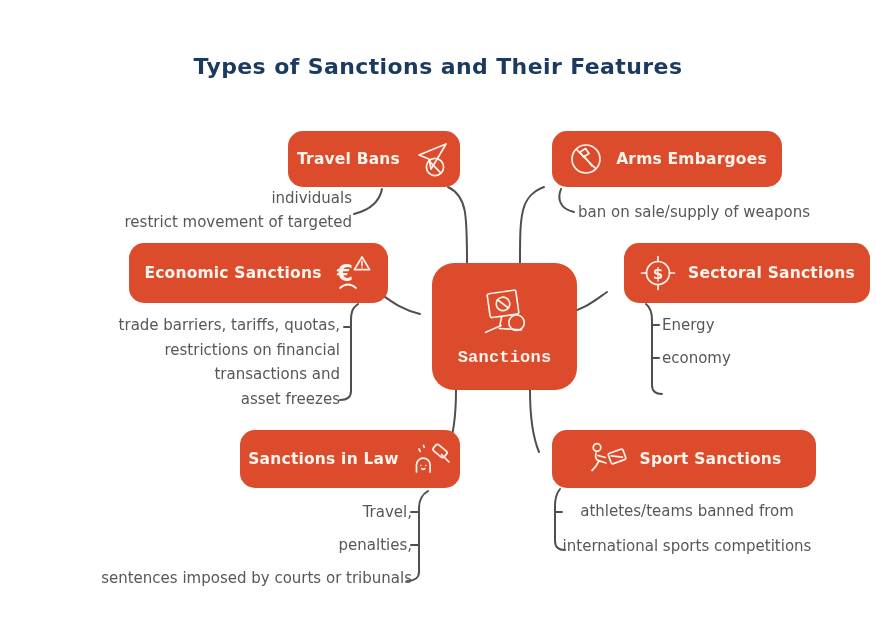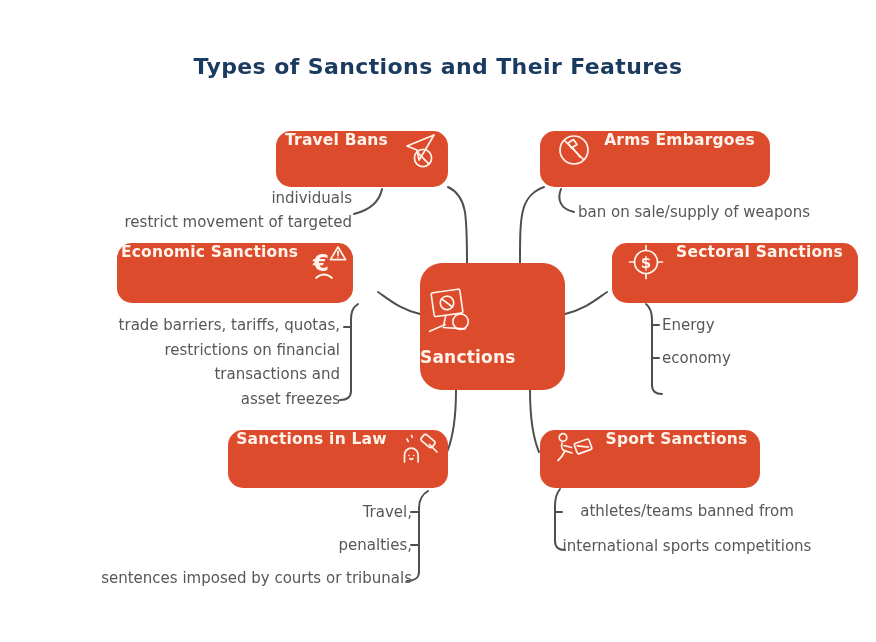--- a/index.html
+++ b/index.html
@@ -5,25 +5,25 @@
   html,body{margin:0;padding:0;background:#fff;}
   .stage{position:relative;width:876px;height:642px;overflow:hidden;
          background:var(--background,#ffffff);
          font-family:"DejaVu Sans",sans-serif;border-radius:23px;}
   .title{position:absolute;left:0;right:0;top:54px;text-align:center;
          font-size:22px;font-weight:700;letter-spacing:.4px;
          color:var(--title,#1b3a5f);}
   .connectors{position:absolute;left:0;top:0;}
   .connector{fill:none;stroke:var(--connector,#4f4f4f);stroke-width:2;
              stroke-linecap:round;stroke-linejoin:round;}
-  .node{position:absolute;display:flex;justify-content:center;
+  .node{position:absolute;display:flex;align-items:center;justify-content:center;
         gap:11px;background:var(--node,#dc4b2b);color:var(--node-text,#fff4ec);
-        border-radius:15px;font-size:15.5px;font-weight:600;letter-spacing:.2px;}
+        border-radius:15px;font-size:15.5px;font-weight:600;letter-spacing:.2px;margin-left:12px;}
   .node svg{flex:0 0 auto;display:block;}
-  .center-node{flex-direction:column;gap:7px;border-radius:22px;font-size:17px;}
+  .center-node{flex-direction:column;gap:7px;border-radius:22px;font-size:17px;font-family:Liberation Mono, monospace;}
   .note{position:absolute;color:var(--note-text,#575757);font-size:15px;
         font-weight:500;line-height:24px;}
   .note.right{text-align:right;}
   .note.center{text-align:center;}
   .note.lh33{line-height:33px;}
   .note.lh35{line-height:35px;}
   .ic{stroke:currentColor;fill:none;stroke-width:1.7;stroke-linecap:round;stroke-linejoin:round;}
   .ic text{stroke:none;fill:currentColor;}
 </style>
 </head>
@@ -73,21 +73,21 @@
       <path d="M9.5 9.5 L28.5 28.5"></path>
       <path d="M13 12 l5.5 -3.5 l3.5 5 l-5.5 3.5 z"></path>
       <path d="M16.8 15.8 L25 26"></path>
     </svg>
     <span>Arms Embargoes</span>
   </div>
   <div class="note" style="left:578px;top:200px;width:240px">
     <div>ban on sale/supply of weapons</div>
   </div>
 
-  <div class="node" style="left:117px;top:243px;width:236px;height:60px">
+  <div class="node" style="left:117px;top:243px;width:259px;height:60px">
     <span>Economic Sanctions</span>
     <svg class="ic" width="40" height="40" viewBox="0 0 40 40">
       <text x="4" y="28" font-size="23" font-family="DejaVu Sans">€</text>
       <path d="M7 35 Q15 28 23 35"></path>
       <path d="M29 4 L36.6 16.6 L21.4 16.6 Z"></path>
       <path d="M29 8.3 L29 12.6"></path>
       <circle cx="29" cy="14.8" r="0.7" fill="currentColor" stroke="none"></circle>
     </svg>
   </div>
   <div class="note right" style="left:60px;top:313px;width:280px;line-height:24.5px">
@@ -138,21 +138,21 @@
       <circle cx="15.8" cy="25.5" r="0.8" fill="currentColor" stroke="none"></circle>
       <path d="M11.8 28.6 Q13.3 30 14.8 28.6"></path>
     </svg>
   </div>
   <div class="note right lh33" style="left:99px;top:496px;width:313px">
     <div>Travel,</div>
     <div>penalties,</div>
     <div>sentences imposed by courts or tribunals</div>
   </div>
 
-  <div class="node" style="left:540px;top:430px;width:220px;height:58px">
+  <div class="node" style="left:540px;top:430px;width:264px;height:58px">
     <svg class="ic" width="42" height="38" viewBox="0 0 42 38">
       <circle cx="10" cy="7.5" r="3.8"></circle>
       <path d="M9 13 C8 17 8.6 19.5 11.5 20.6 L19 23"></path>
       <path d="M11 15.5 L18.5 17.5"></path>
       <path d="M12 21 C10 25 8 28 5 30.5"></path>
       <g transform="rotate(-20 30 17)">
         <rect x="22.5" y="11" width="15.5" height="11" rx="1.8"></rect>
         <path d="M25 14 L35 19"></path>
       </g>
     </svg>

